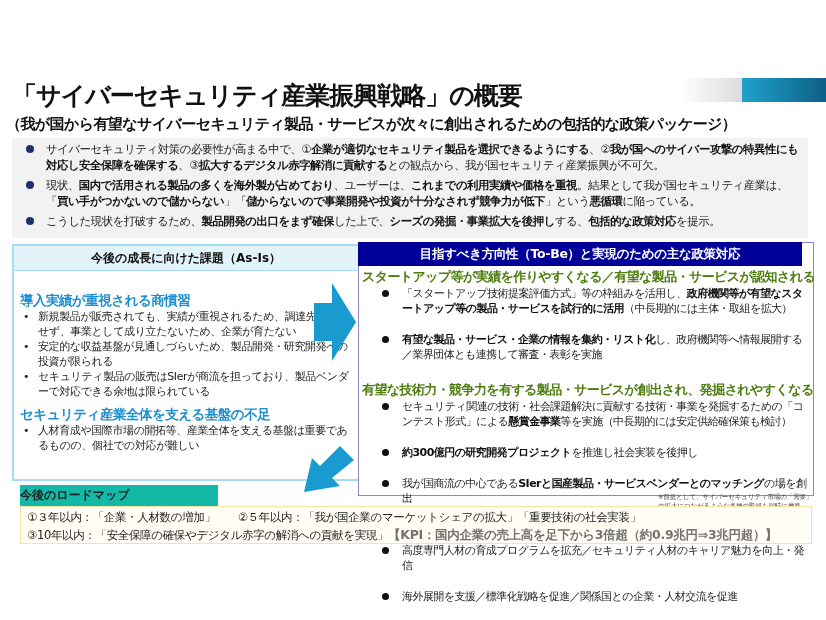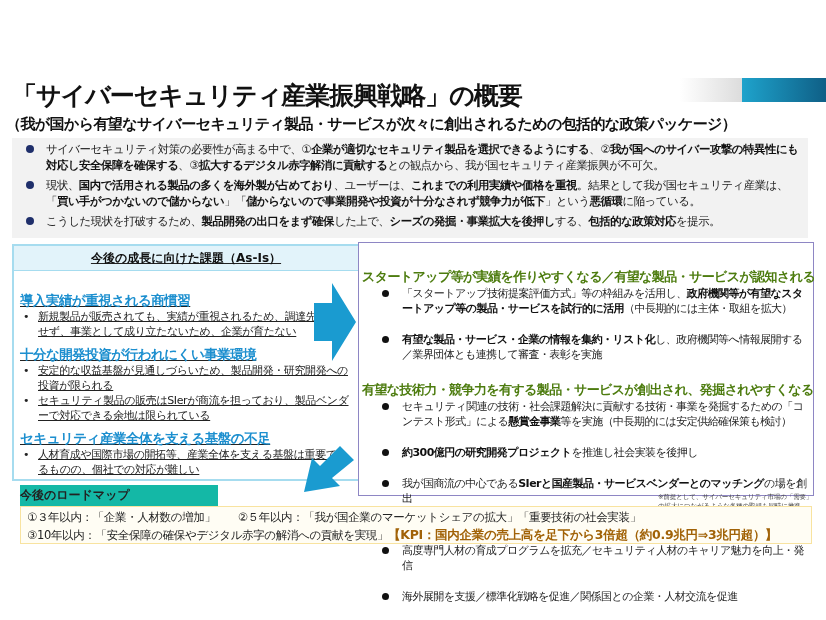--- a/index.html
+++ b/index.html
@@ -9,21 +9,21 @@
   .title { position: absolute; left: 12px; top: 79px; font-size: 25px; font-weight: bold; color: #111; letter-spacing: -1px; white-space: nowrap; }
   .subtitle { position: absolute; left: 6px; top: 115px; font-size: 15px; font-weight: bold; color: #111; letter-spacing: -0.6px; white-space: nowrap; }
   .deco-grey { position: absolute; left: 680px; top: 78px; width: 62px; height: 24px; background: linear-gradient(90deg, #ffffff 0%, #dcdcdc 100%); }
   .deco-blue { position: absolute; left: 742px; top: 78px; width: 84px; height: 24px; background: linear-gradient(90deg, #1ea3cc 0%, #0f5f86 100%); }
 
   .summary { position: absolute; left: 12px; top: 138px; width: 796px; height: 100px; background: #f2f2f2; padding: 3px 8px 0 14px; }
   .summary .bullet { position: relative; padding-left: 20px; font-size: 11.4px; line-height: 16px; letter-spacing: -0.45px; margin-bottom: 4px; }
   .summary .bullet .dot { position: absolute; left: 0; top: 4px; width: 8px; height: 8px; border-radius: 50%; background: #1f2f6b; }
   .summary b { font-weight: bold; color: #111; }
 
-  .asis { position: absolute; left: 12px; top: 244px; width: 348px; height: 237px; border: 2px solid #a6dcef; background: #fff; text-decoration: underline; }
+  .asis { position: absolute; left: 12px; top: 244px; width: 348px; height: 237px; border: 2px solid #a6dcef; background: #fff; }
   .asis-header { height: 25px; background: #e2f3fa; border-bottom: 1px solid #a6dcef; text-align: center; font-size: 12px; font-weight: bold; line-height: 25px; color: #111; }
   .asis-body { padding: 0 6px 0 6px; }
   .asis h3 { font-size: 13.5px; font-weight: bold; color: #1c8fcf; line-height: 18px; letter-spacing: -0.5px; margin-top: 20px; }
   .asis h3.gap { margin-top: 6px; }
   .asis .item { position: relative; padding-left: 18px; font-size: 11px; line-height: 15px; letter-spacing: -0.4px; color: #222; }
   .asis .item .sq { position: absolute; left: 3px; top: 0; font-size: 11px; }
 
   .arrow-right { position: absolute; left: 314px; top: 283px; }
   .arrow-down { position: absolute; left: 304px; top: 446px; }
 
@@ -34,21 +34,21 @@
   .tobe h3.gap { margin-top: 19px; }
   .tobe .item { position: relative; padding-left: 40px; font-size: 11px; line-height: 15px; letter-spacing: -0.55px; color: #222; padding-right: 6px; }
   .tobe .item .dot { position: absolute; left: 20px; top: 4px; width: 7px; height: 7px; border-radius: 50%; background: #111; }
   .tobe .item.sp { margin-top: 16px; }
   .tobe b { font-weight: bold; color: #111; }
 
   .roadmap-tab { position: absolute; left: 20px; top: 485px; width: 198px; height: 21px; background: #14b8a6; text-align: left; font-size: 12px; font-weight: bold; line-height: 21px; color: #222; }
   .roadmap { position: absolute; left: 20px; top: 506px; width: 792px; height: 38px; border: 1.5px solid #f8e3a0; background: #fffdf4; padding: 2px 0 0 6px; }
   .roadmap .line { font-size: 11.5px; line-height: 17px; letter-spacing: -0.35px; white-space: nowrap; color: #222; }
   .roadmap .gap { display: inline-block; width: 22px; }
-  .roadmap .kpi { font-weight: bold; font-size: 12.5px; letter-spacing: -0.3px; color: #a16207; }
+  .roadmap .kpi { font-weight: bold; font-size: 12.5px; letter-spacing: -0.3px; color: #737373; }
   .note { position: absolute; left: 658px; top: 493px; width: 160px; font-size: 6.6px; line-height: 9px; color: #444; letter-spacing: -0.2px; }
 </style>
 </head>
 <body>
 
 <div class="title">「サイバーセキュリティ産業振興戦略」の概要</div>
 <div class="deco-grey"></div>
 <div class="deco-blue"></div>
 <div class="subtitle">（我が国から有望なサイバーセキュリティ製品・サービスが次々に創出されるための包括的な政策パッケージ）</div>
 
@@ -56,36 +56,36 @@
   <div class="bullet"><span class="dot"></span><span class="txt"><span>サイバーセキュリティ対策の必要性が高まる中で、①</span><b>企業が適切なセキュリティ製品を選択できるようにする</b><span>、②</span><b>我が国へのサイバー攻撃の特異性にも対応し安全保障を確保する</b><span>、③</span><b>拡大するデジタル赤字解消に貢献する</b><span>との観点から、我が国セキュリティ産業振興が不可欠。</span></span></div>
   <div class="bullet"><span class="dot"></span><span class="txt"><span>現状、</span><b>国内で活用される製品の多くを海外製が占めており</b><span>、ユーザーは、</span><b>これまでの利用実績や価格を重視</b><span>。結果として我が国セキュリティ産業は、「</span><b>買い手がつかないので儲からない</b><span>」「</span><b>儲からないので事業開発や投資が十分なされず競争力が低下</b><span>」という</span><b>悪循環</b><span>に陥っている。</span></span></div>
   <div class="bullet"><span class="dot"></span><span class="txt"><span>こうした現状を打破するため、</span><b>製品開発の出口をまず確保</b><span>した上で、</span><b>シーズの発掘・事業拡大を後押し</b><span>する、</span><b>包括的な政策対応</b><span>を提示。</span></span></div>
 </div>
 
 <div class="asis">
   <div class="asis-header">今後の成長に向けた課題（As-Is）</div>
   <div class="asis-body">
     <h3>導入実績が重視される商慣習</h3>
     <div class="item"><span class="sq">•</span><span>新規製品が販売されても、実績が重視されるため、調達先が存在せず、事業として成り立たないため、企業が育たない</span></div>
-    <h3 class="gap">十分な開発投資が行われにくい事業環境</h3>
     <div class="item"><span class="sq">•</span><span>安定的な収益基盤が見通しづらいため、製品開発・研究開発への投資が限られる</span></div>
     <div class="item"><span class="sq">•</span><span>セキュリティ製品の販売はSIerが商流を担っており、製品ベンダーで対応できる余地は限られている</span></div>
     <h3 class="gap">セキュリティ産業全体を支える基盤の不足</h3>
     <div class="item"><span class="sq">•</span><span>人材育成や国際市場の開拓等、産業全体を支える基盤は重要であるものの、個社での対応が難しい</span></div>
   </div>
 </div>
 
 <svg class="arrow-right" width="42" height="78" viewBox="0 0 42 78">
   <polygon points="0,20 18,20 18,0 42,39 18,78 18,58 0,58" fill="#1a9bd0"></polygon>
 </svg>
 <svg class="arrow-down" width="52" height="46" viewBox="0 0 52 46">
   <polygon points="36,0 50,14 28,32 36,40 0,46 8,12 16,20" fill="#1a9bd0"></polygon>
 </svg>
 
 <div class="tobe">
+  <div class="tobe-header">目指すべき方向性（To-Be）と実現のための主な政策対応</div>
   <div class="tobe-body">
     <h3>スタートアップ等が実績を作りやすくなる／有望な製品・サービスが認知される</h3>
     <div class="item"><span class="dot"></span><span class="txt"><span>「スタートアップ技術提案評価方式」等の枠組みを活用し、</span><b>政府機関等が有望なスタートアップ等の製品・サービスを試行的に活用</b><span>（中長期的には主体・取組を拡大）</span></span></div>
     <div class="item sp"><span class="dot"></span><span class="txt"><b>有望な製品・サービス・企業の情報を集約・リスト化</b><span>し、政府機関等へ情報展開する／業界団体とも連携して審査・表彰を実施</span></span></div>
     <h3 class="gap">有望な技術力・競争力を有する製品・サービスが創出され、発掘されやすくなる</h3>
     <div class="item"><span class="dot"></span><span class="txt"><span>セキュリティ関連の技術・社会課題解決に貢献する技術・事業を発掘するための「コンテスト形式」による</span><b>懸賞金事業</b><span>等を実施（中長期的には安定供給確保策も検討）</span></span></div>
     <div class="item sp"><span class="dot"></span><span class="txt"><b>約300億円の研究開発プロジェクト</b><span>を推進し社会実装を後押し</span></span></div>
     <div class="item sp"><span class="dot"></span><span class="txt"><span>我が国商流の中心である</span><b>SIerと国産製品・サービスベンダーとのマッチング</b><span>の場を創出</span></span></div>
     <h3 class="gap">供給力の拡大を支える高度人材が充足する／国際市場展開が当たり前になる</h3>
     <div class="item"><span class="dot"></span><span class="txt"><span>高度専門人材の育成プログラムを拡充／セキュリティ人材のキャリア魅力を向上・発信</span></span></div>

